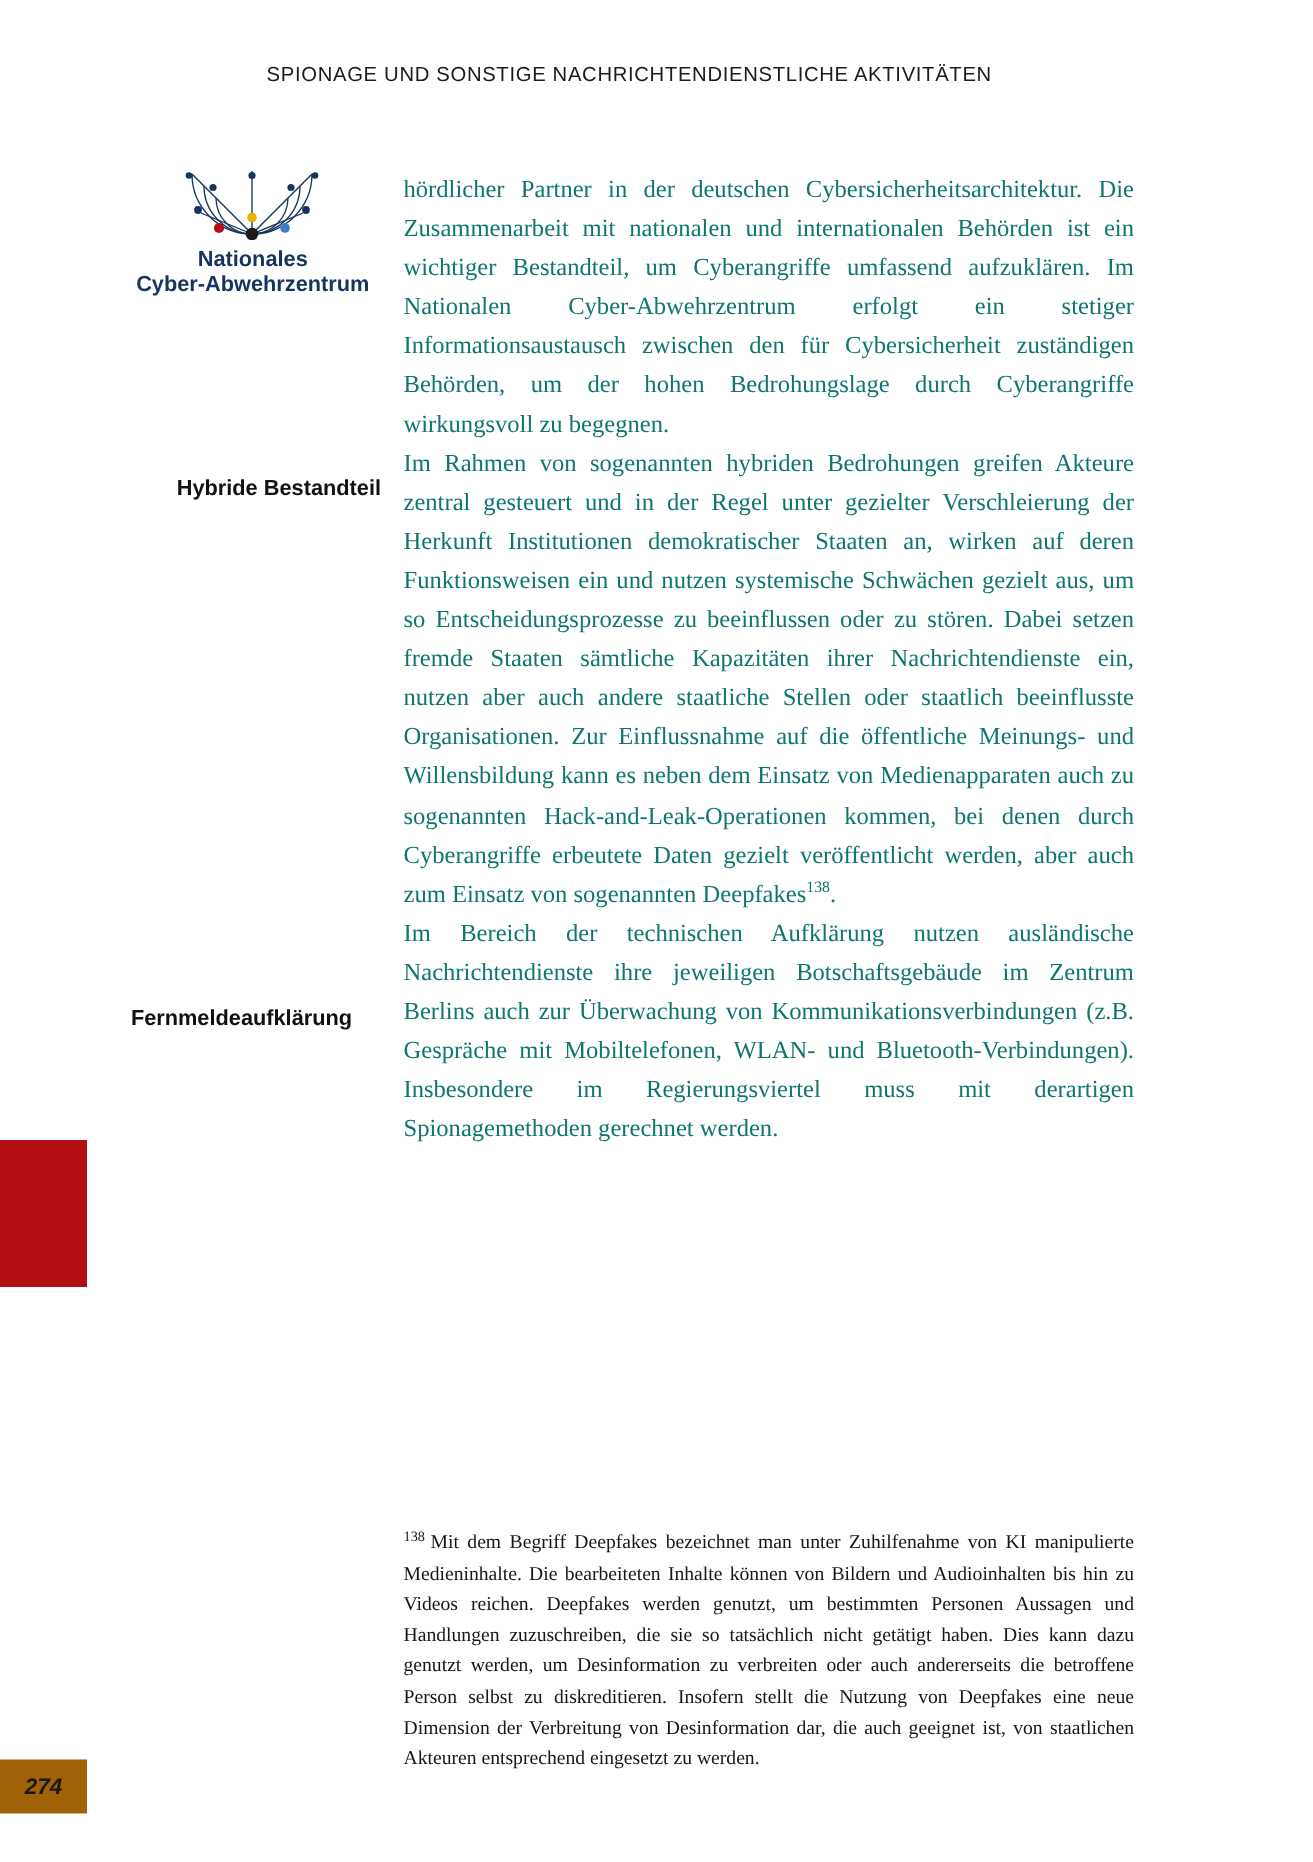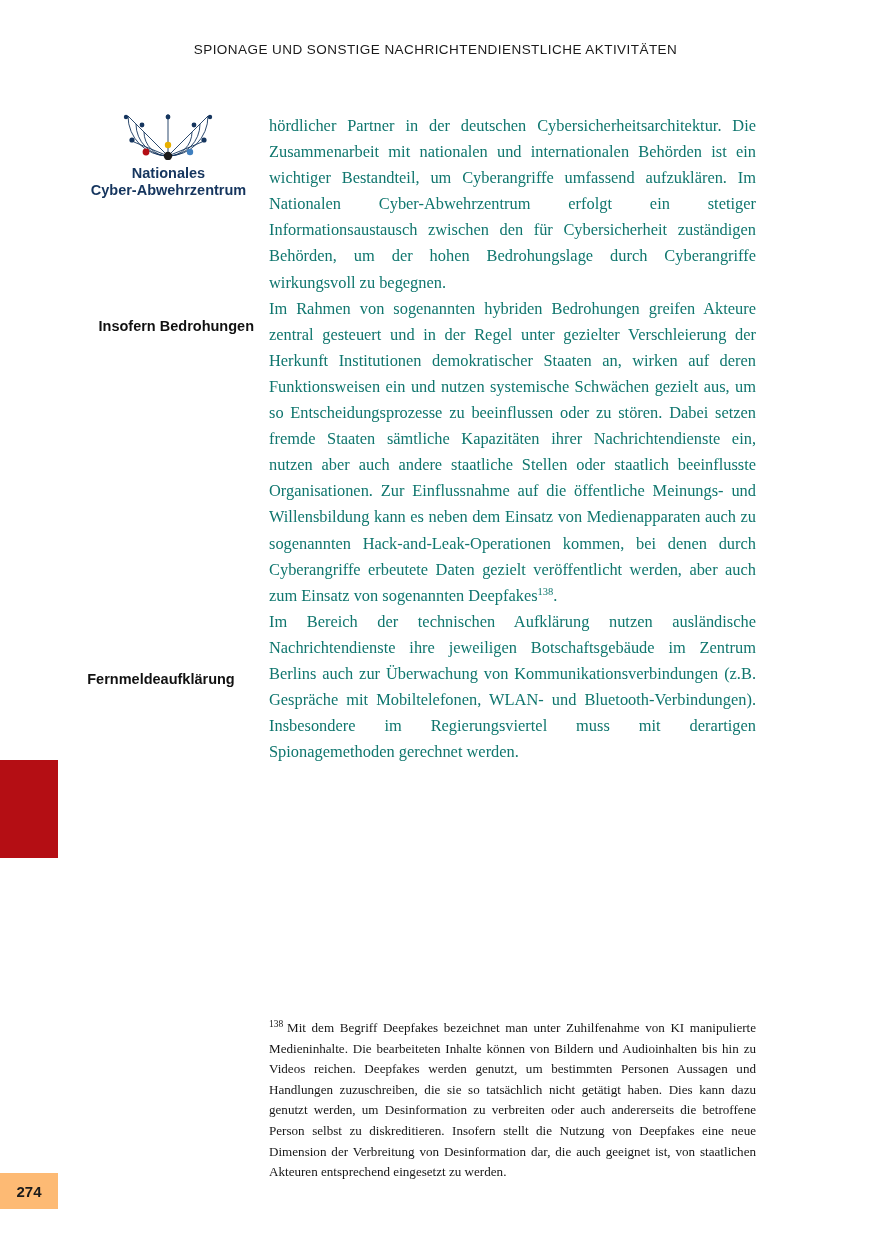--- a/index.html
+++ b/index.html
@@ -21,44 +21,44 @@
     position: absolute;
     top: 42px;
     left: 0;
     width: 839px;
     text-align: center;
     font-family: "Liberation Sans", sans-serif;
     font-size: 13.5px;
     letter-spacing: 0.45px;
     color: #1b1b1b;
     white-space: nowrap;
-    padding-left: 16px;
   }
 
   
   .edge-marker {
     position: absolute;
     left: 0;
     top: 760px;
     width: 58px;
     height: 98px;
     background: #b40e14;
   }
 
   
   .folio-box {
     position: absolute;
     left: 0;
     top: 1173px;
     width: 58px;
     height: 36px;
-    background: #fdba74;
+    background: #a16207;
     display: flex;
     align-items: center;
     justify-content: center;
+    font-style: italic;
   }
   .folio-box .folio {
     font-family: "Liberation Sans", sans-serif;
     font-weight: bold;
     font-size: 15px;
     color: #1a1a1a;
   }
 
   
   .logo-block {
@@ -184,21 +184,21 @@
     <circle cx="108" cy="13" r="2.4" fill="#15355e"></circle>
     <circle cx="40" cy="5" r="2.2" fill="#15355e"></circle>
     <circle cx="124" cy="5" r="2.2" fill="#15355e"></circle>
   </svg>
   <div class="logo-caption">
     <span>Nationales</span><br>
     <span>Cyber-Abwehrzentrum</span>
   </div>
 </div>
 
-<div class="margin-label l-hybride">Insofern Bedrohungen</div>
+<div class="margin-label l-hybride">Hybride Bestandteil</div>
 <div class="margin-label l-fernmelde">Fernmeldeaufklärung</div>
 
 <div class="text-col">
   <p class="body-par">hördlicher Partner in der deutschen Cybersicherheitsarchitektur. Die Zusammenarbeit mit nationalen und internationalen Behörden ist ein wichtiger Bestandteil, um Cyberangriffe umfassend aufzuklären. Im Nationalen Cyber-Abwehrzentrum erfolgt ein stetiger Informationsaustausch zwischen den für Cybersicherheit zuständigen Behörden, um der hohen Bedrohungslage durch Cyberangriffe wirkungsvoll zu begegnen.</p>
   <p class="body-par"><span>Im Rahmen von sogenannten hybriden Bedrohungen greifen Akteure zentral gesteuert und in der Regel unter gezielter Verschleierung der Herkunft Institutionen demokratischer Staaten an, wirken auf deren Funktionsweisen ein und nutzen systemische Schwächen gezielt aus, um so Entscheidungsprozesse zu beeinflussen oder zu stören. Dabei setzen fremde Staaten sämtliche Kapazitäten ihrer Nachrichtendienste ein, nutzen aber auch andere staatliche Stellen oder staatlich beeinflusste Organisationen. Zur Einflussnahme auf die öffentliche Meinungs- und Willensbildung kann es neben dem Einsatz von Medienapparaten auch zu sogenannten Hack-and-Leak-Operationen kommen, bei denen durch Cyberangriffe erbeutete Daten gezielt veröffentlicht werden, aber auch zum Einsatz von sogenannten Deepfakes</span><sup>138</sup>.</p>
   <p class="body-par">Im Bereich der technischen Aufklärung nutzen ausländische Nachrichtendienste ihre jeweiligen Botschaftsgebäude im Zentrum Berlins auch zur Überwachung von Kommunikationsverbindungen (z.B. Gespräche mit Mobiltelefonen, WLAN- und Bluetooth-Verbindungen). Insbesondere im Regierungsviertel muss mit derartigen Spionagemethoden gerechnet werden.</p>
 </div>
 
 <div class="footnote">
   <span class="fn-marker-wrap"><sup class="fn-marker">138</sup></span>

